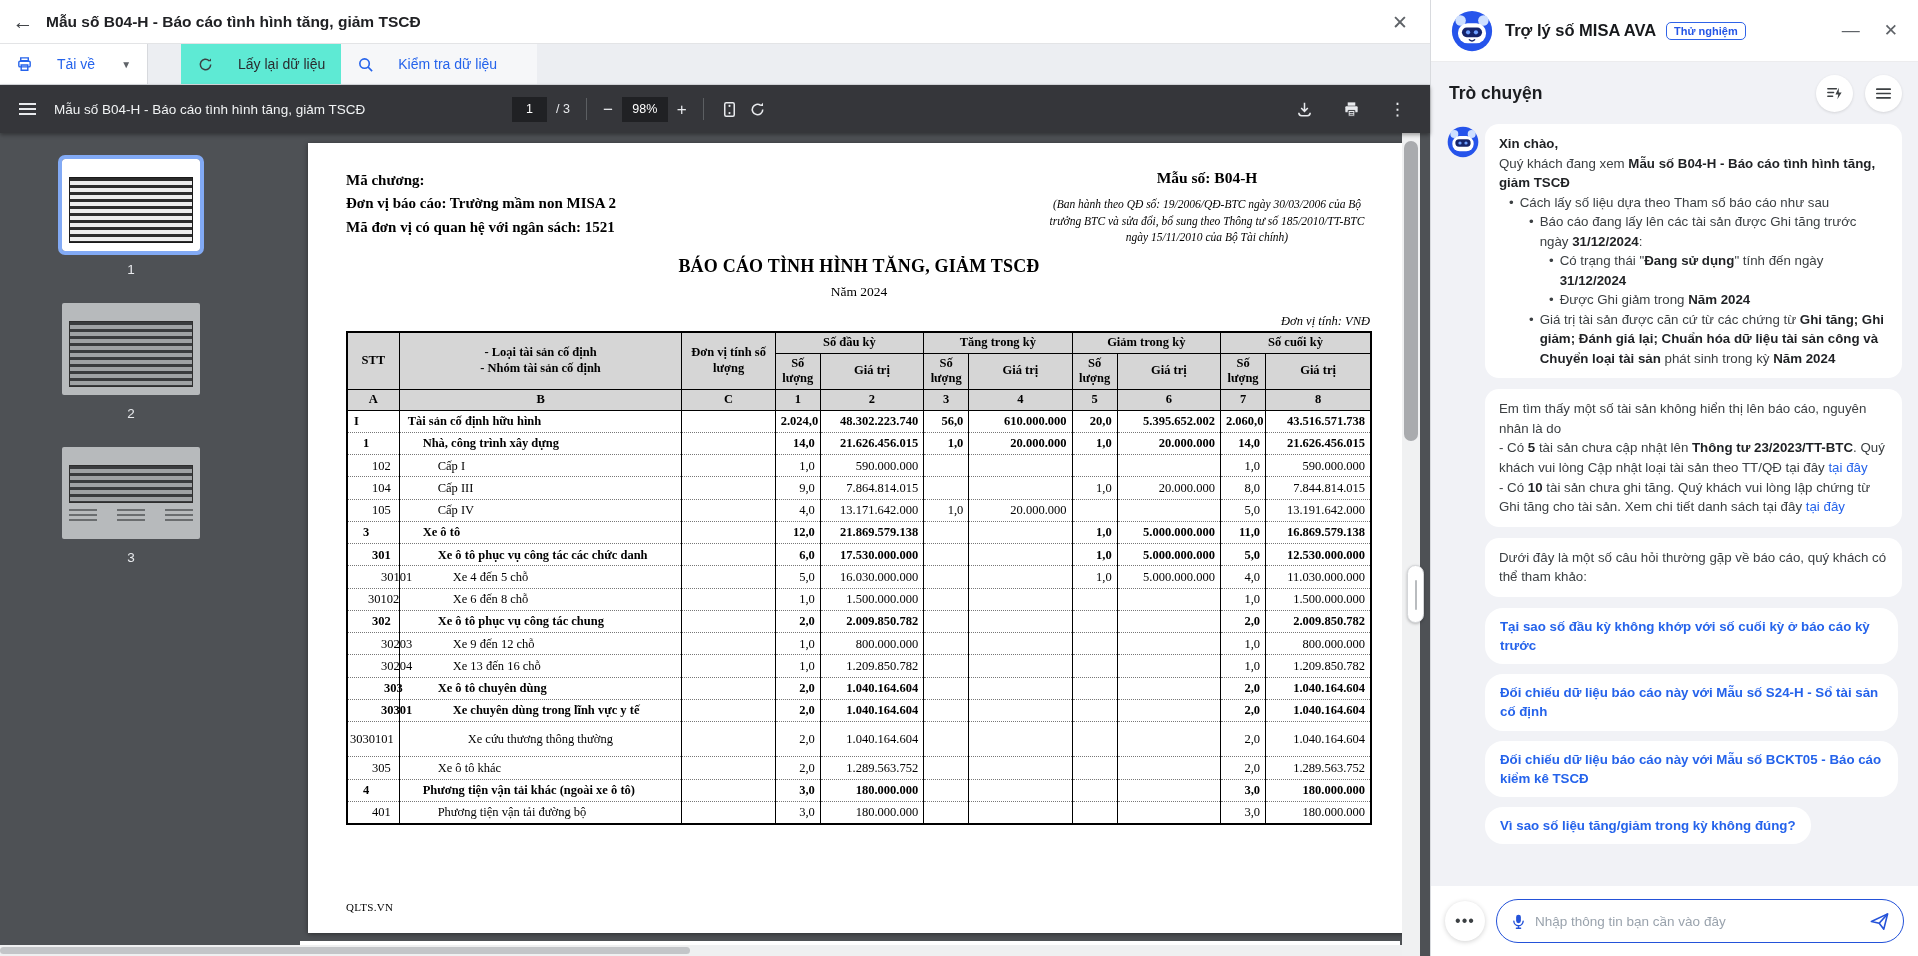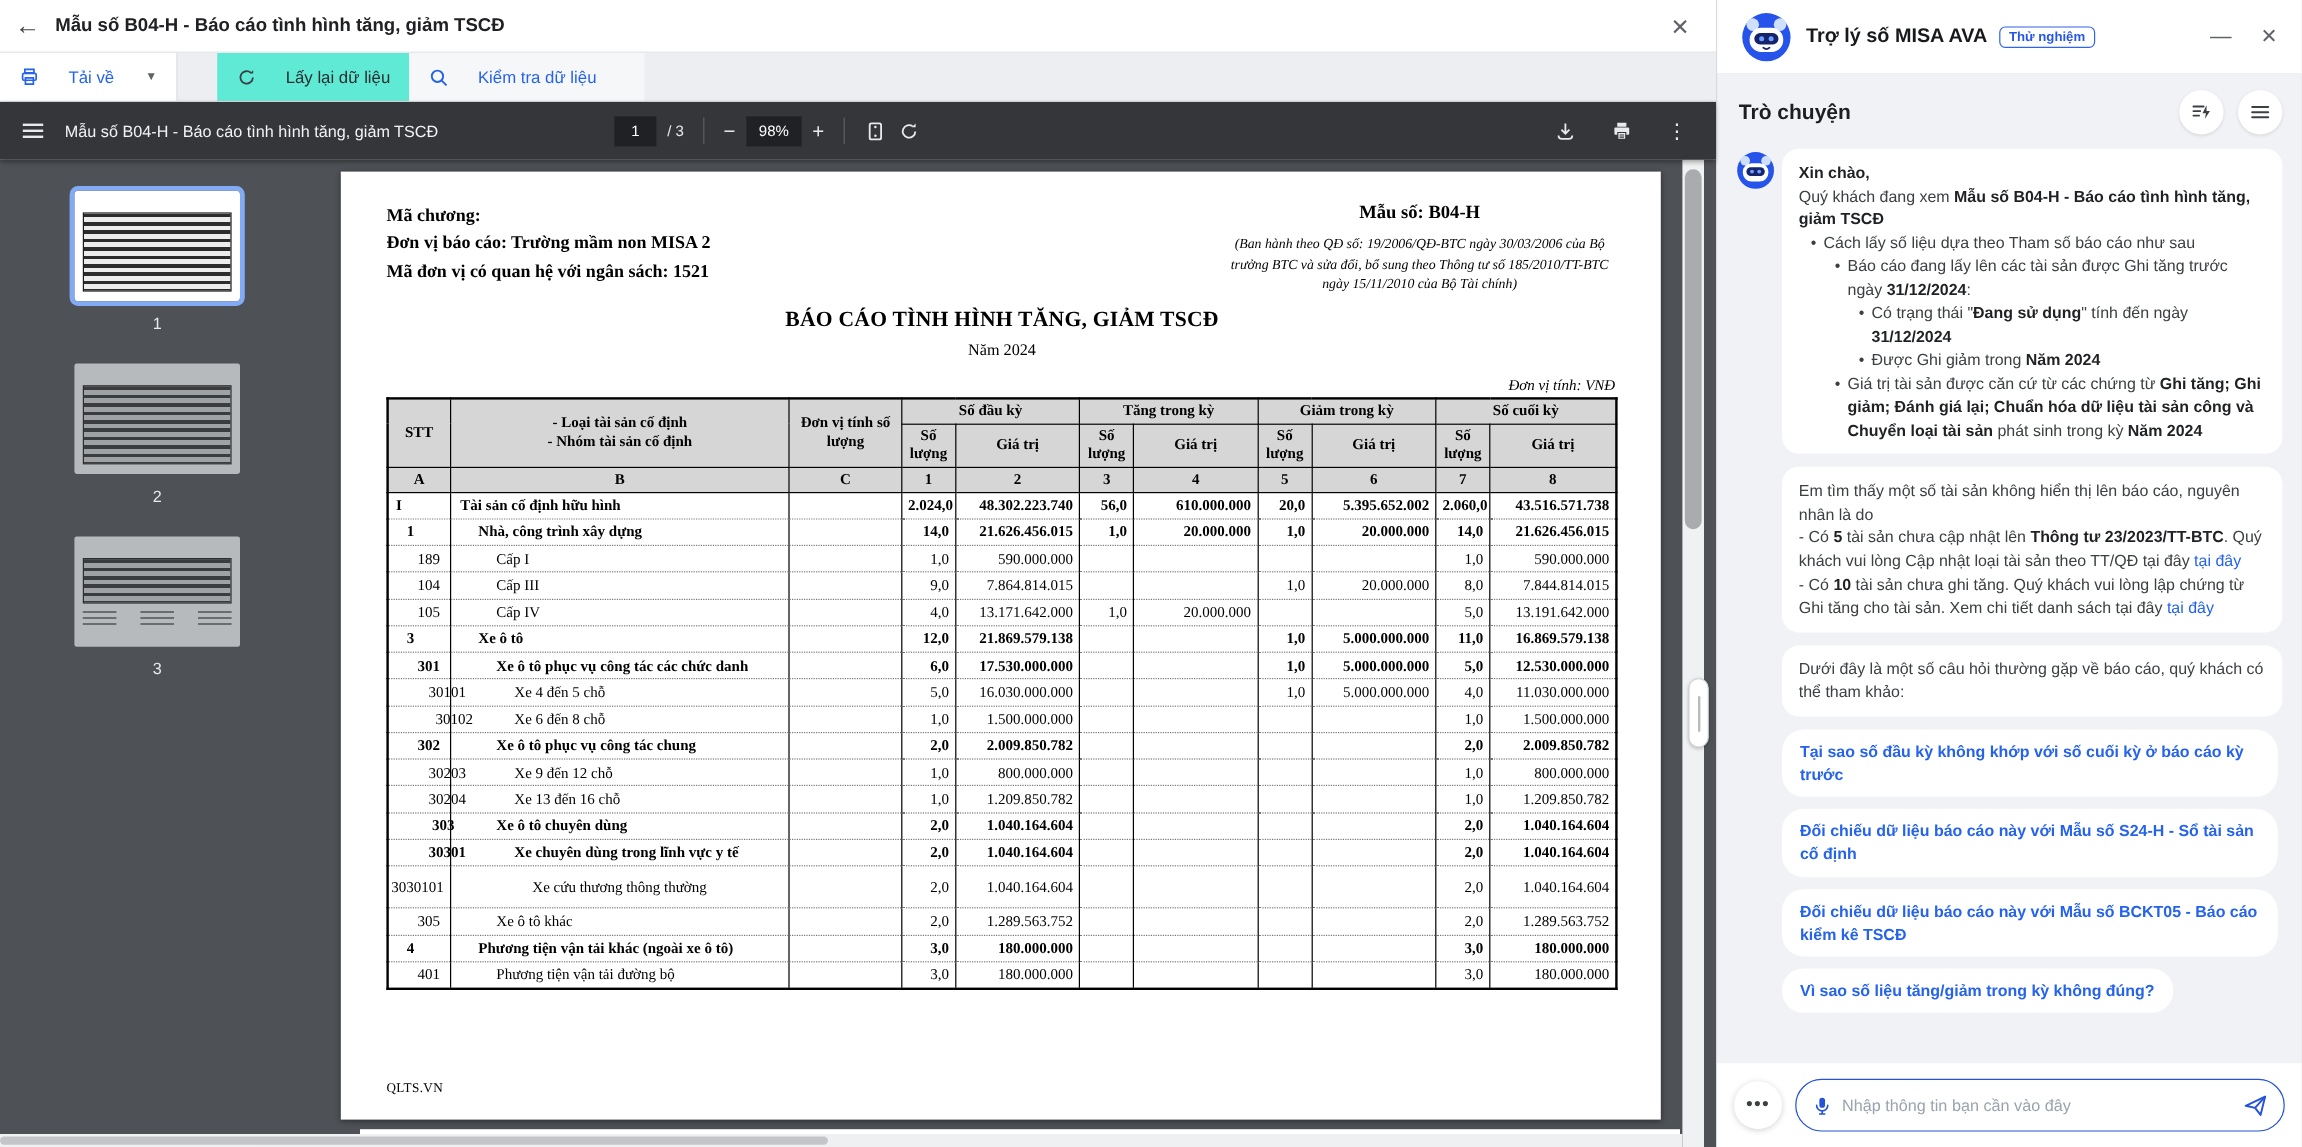--- a/index.html
+++ b/index.html
@@ -58,21 +58,21 @@
       background:repeating-linear-gradient(to bottom,#2c2c2c 0 3px,#ececec 3px 7px); }
   .gray .mini .tbl { border-color:#2e2e2e;
       background:repeating-linear-gradient(to bottom,#3a3c3e 0 3px,#9fa2a4 3px 7px); }
   .mini .tbl.short { height:38px; }
   .sigrow { display:flex; justify-content:space-between; margin-top:6px; }
   .sig { width:28px; height:14px;
       background:repeating-linear-gradient(to bottom,#6a6d6f 0 2px,#b7babc 2px 5px); }
   .thumb-num { margin-top:11px; color:#e8eaed; font-size:13.5px; }
 
   
-  .page { position:absolute; left:284px; top:10px; width:1100px; height:790px; background:#fff;
+  .page { position:absolute; left:308px; top:10px; width:1100px; height:790px; background:#fff;
           box-shadow:0 1px 5px rgba(0,0,0,.45);
           font-family:"Liberation Serif", serif; color:#000; padding:26px 36px 0 38px; }
   .doc-head { display:flex; justify-content:space-between; }
   .doc-head-left { font-size:15px; font-weight:bold; line-height:1.55; }
   .doc-head-right { width:330px; text-align:center; }
   .mau-so { font-size:15.5px; font-weight:bold; }
   .ban-hanh { font-size:11.5px; font-style:italic; line-height:1.45; margin-top:9px; }
   .doc-title { text-align:center; font-size:18px; font-weight:bold; margin-top:10px; letter-spacing:.2px; }
   .doc-sub { text-align:center; font-size:13.5px; margin-top:7px; }
   .unit-note { text-align:right; font-size:12.5px; font-style:italic; margin:14px 2px 2px 0; }
@@ -361,21 +361,21 @@
               <td class="num">14,0</td>
               <td class="num">21.626.456.015</td>
               <td class="num">1,0</td>
               <td class="num">20.000.000</td>
               <td class="num">1,0</td>
               <td class="num">20.000.000</td>
               <td class="num">14,0</td>
               <td class="num">21.626.456.015</td>
             </tr>
             <tr>
-              <td style="padding-left: 24px;">189</td>
+              <td style="padding-left: 24px;">102</td>
               <td style="padding-left: 38px;">Cấp I</td>
               <td></td>
               <td class="num">1,0</td>
               <td class="num">590.000.000</td>
               <td class="num"></td>
               <td class="num"></td>
               <td class="num"></td>
               <td class="num"></td>
               <td class="num">1,0</td>
               <td class="num">590.000.000</td>
@@ -439,21 +439,21 @@
               <td class="num">5,0</td>
               <td class="num">16.030.000.000</td>
               <td class="num"></td>
               <td class="num"></td>
               <td class="num">1,0</td>
               <td class="num">5.000.000.000</td>
               <td class="num">4,0</td>
               <td class="num">11.030.000.000</td>
             </tr>
             <tr>
-              <td style="padding-left: 39px; margin-left: 44px;">30102</td>
+              <td style="padding-left: 20px; margin-left: 44px;">30102</td>
               <td style="padding-left: 53px;">Xe 6 đến 8 chỗ</td>
               <td></td>
               <td class="num">1,0</td>
               <td class="num">1.500.000.000</td>
               <td class="num"></td>
               <td class="num"></td>
               <td class="num"></td>
               <td class="num"></td>
               <td class="num">1,0</td>
               <td class="num">1.500.000.000</td>

